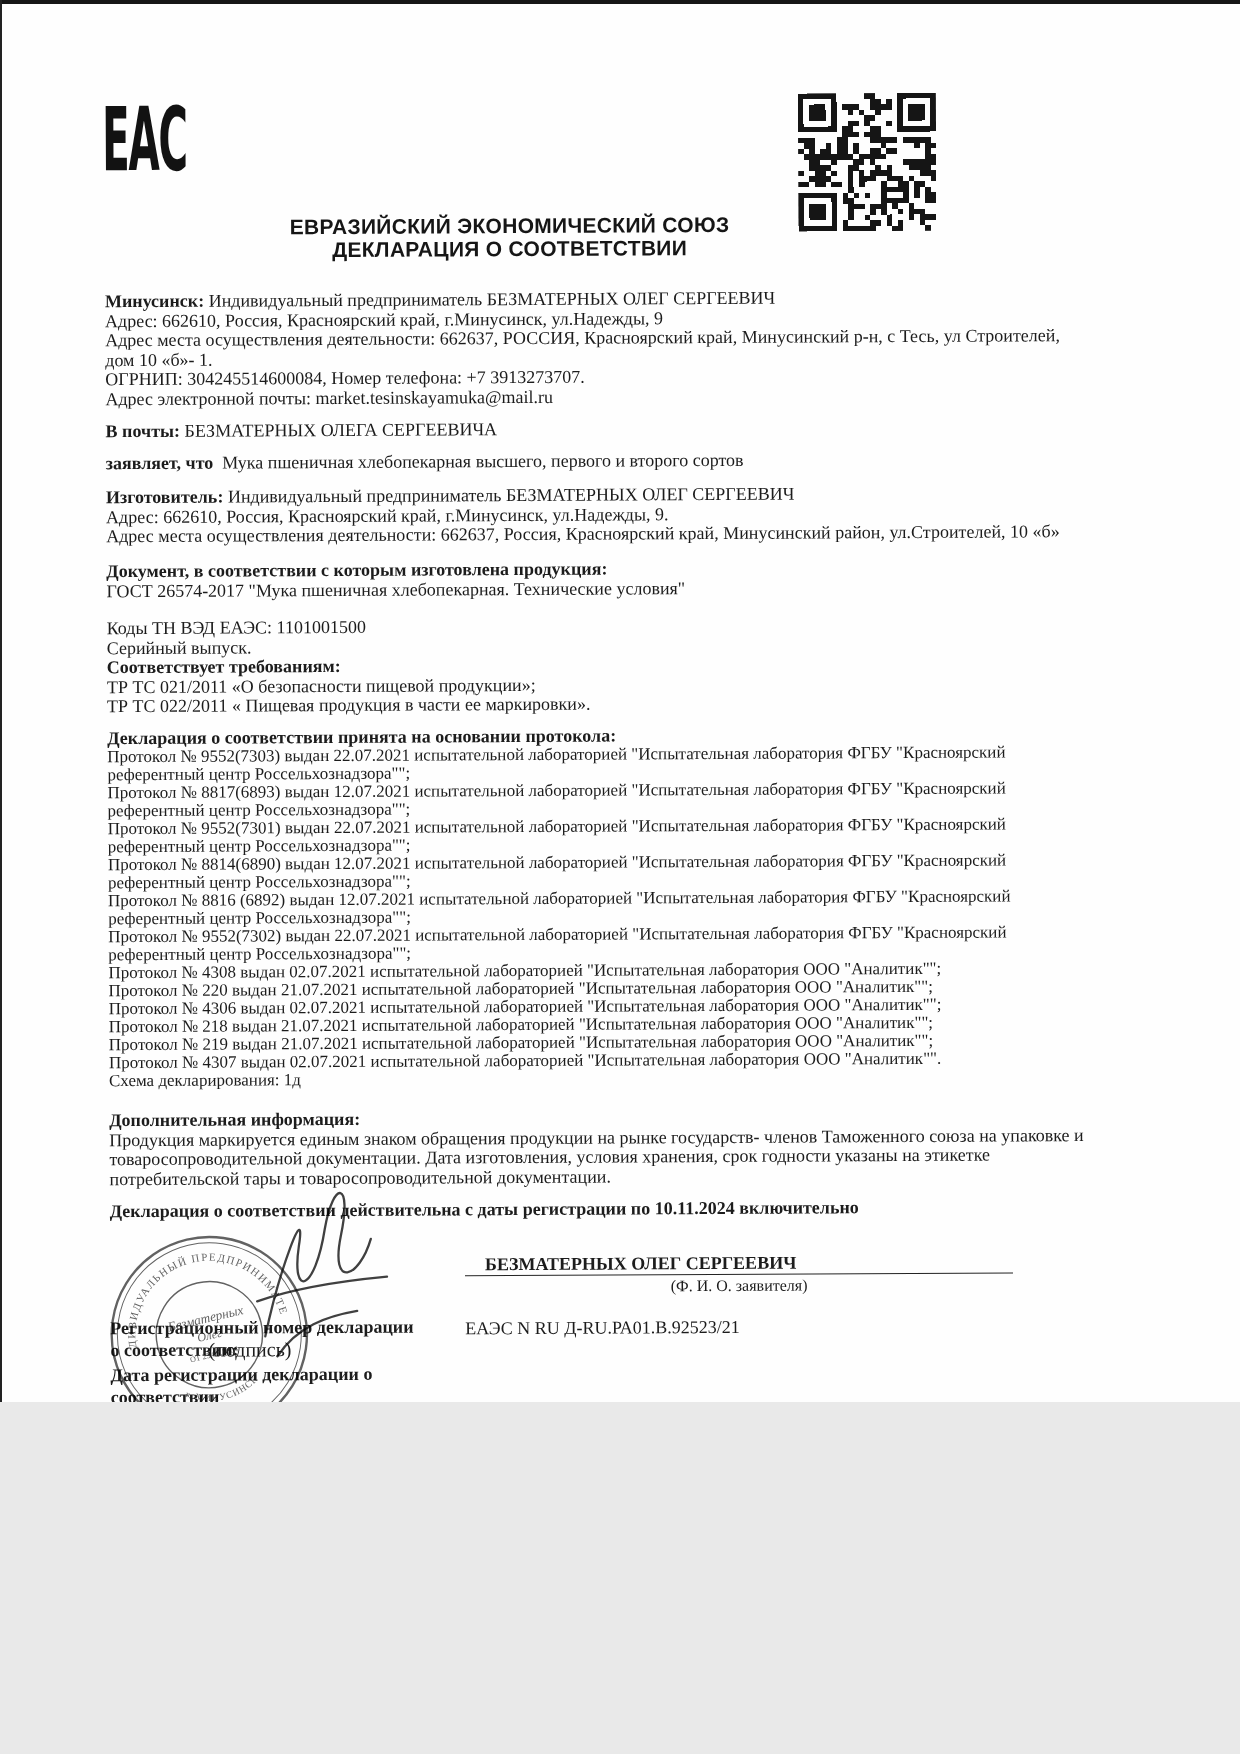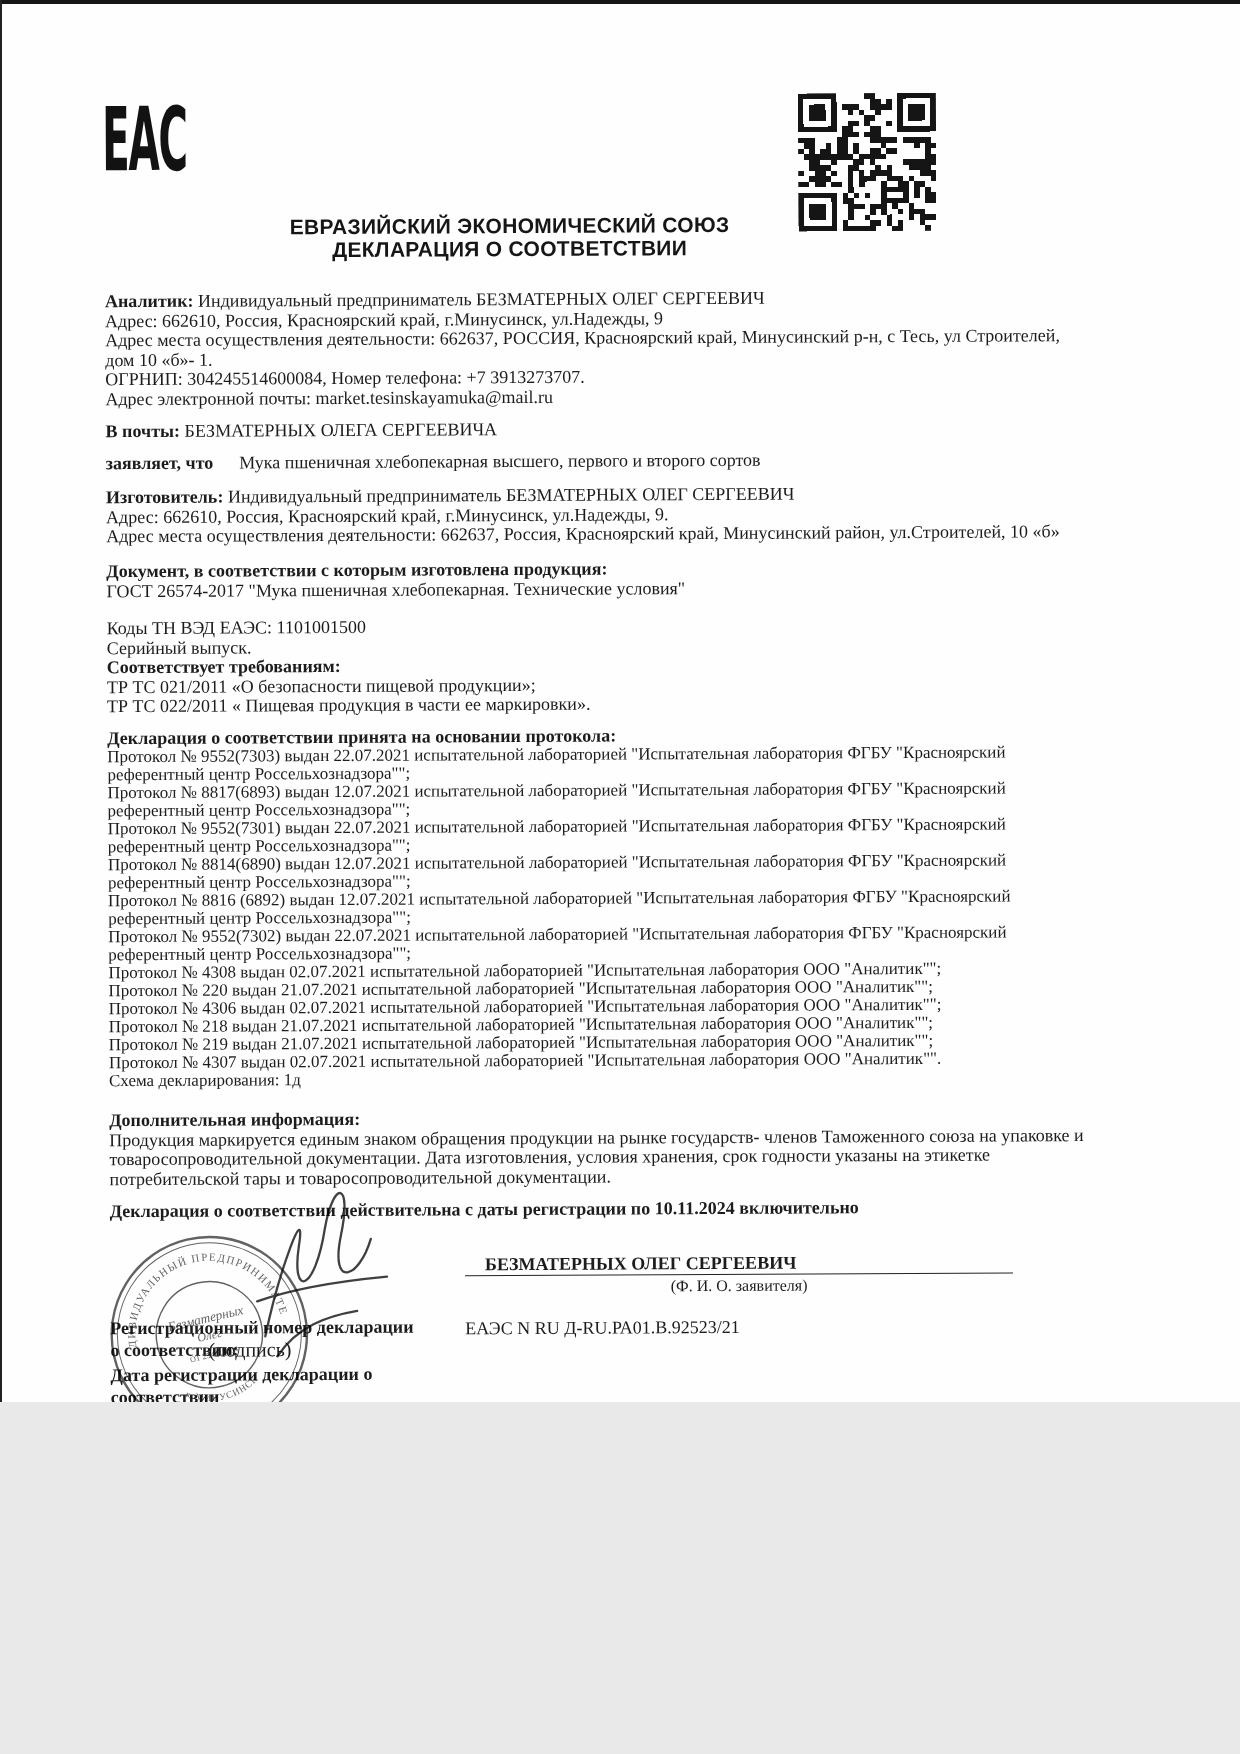--- a/index.html
+++ b/index.html
@@ -27,21 +27,21 @@
 
   .title{
     position:absolute;left:0;top:216px;width:1020px;
     text-align:center;font-family:"Liberation Sans","DejaVu Sans",sans-serif;
     font-weight:bold;font-size:21px;line-height:23px;color:#161616;letter-spacing:.3px;
   }
 
   
   .sec{position:absolute;left:105px;width:1012px;font-size:18px;line-height:19.5px;}
   .b{font-weight:bold;}
-  .gap{margin-right:26px;}
+  .gap{margin-right:9px;}
 
   .s-applicant{top:292px;}
   .s-inperson{top:422px;}
   .s-declares{top:454px;}
   .s-manufacturer{top:488px;}
   .s-docbasis{top:562px;}
   .s-codes{top:619px;}
   .s-protocols{top:729px;width:962px;font-size:17px;line-height:18px;}
   .s-protocols .sec-label{font-size:18px;line-height:19px;}
   .s-additional{top:1111px;}
@@ -309,21 +309,21 @@
           <rect x="2" y="20" width="3" height="3"></rect>
         </svg>
     </div>
 
     <div class="title">
       <div>ЕВРАЗИЙСКИЙ ЭКОНОМИЧЕСКИЙ СОЮЗ</div>
       <div>ДЕКЛАРАЦИЯ О СООТВЕТСТВИИ</div>
     </div>
 
     <div class="sec s-applicant">
-      <div><span class="b">Аналитик:</span> <span>Индивидуальный предприниматель БЕЗМАТЕРНЫХ ОЛЕГ СЕРГЕЕВИЧ</span></div>
+      <div><span class="b">Минусинск:</span> <span>Индивидуальный предприниматель БЕЗМАТЕРНЫХ ОЛЕГ СЕРГЕЕВИЧ</span></div>
       <div>Адрес: 662610, Россия, Красноярский край, г.Минусинск, ул.Надежды, 9</div>
       <div>Адрес места осуществления деятельности: 662637, РОССИЯ, Красноярский край, Минусинский р-н, с Тесь, ул Строителей,</div>
       <div>дом 10 «б»- 1.</div>
       <div>ОГРНИП: 304245514600084, Номер телефона: +7 3913273707.</div>
       <div>Адрес электронной почты: market.tesinskayamuka@mail.ru</div>
     </div>
 
     <div class="sec s-inperson">
       <span class="b">В почты:</span> <span>БЕЗМАТЕРНЫХ ОЛЕГА СЕРГЕЕВИЧА</span>
     </div>

